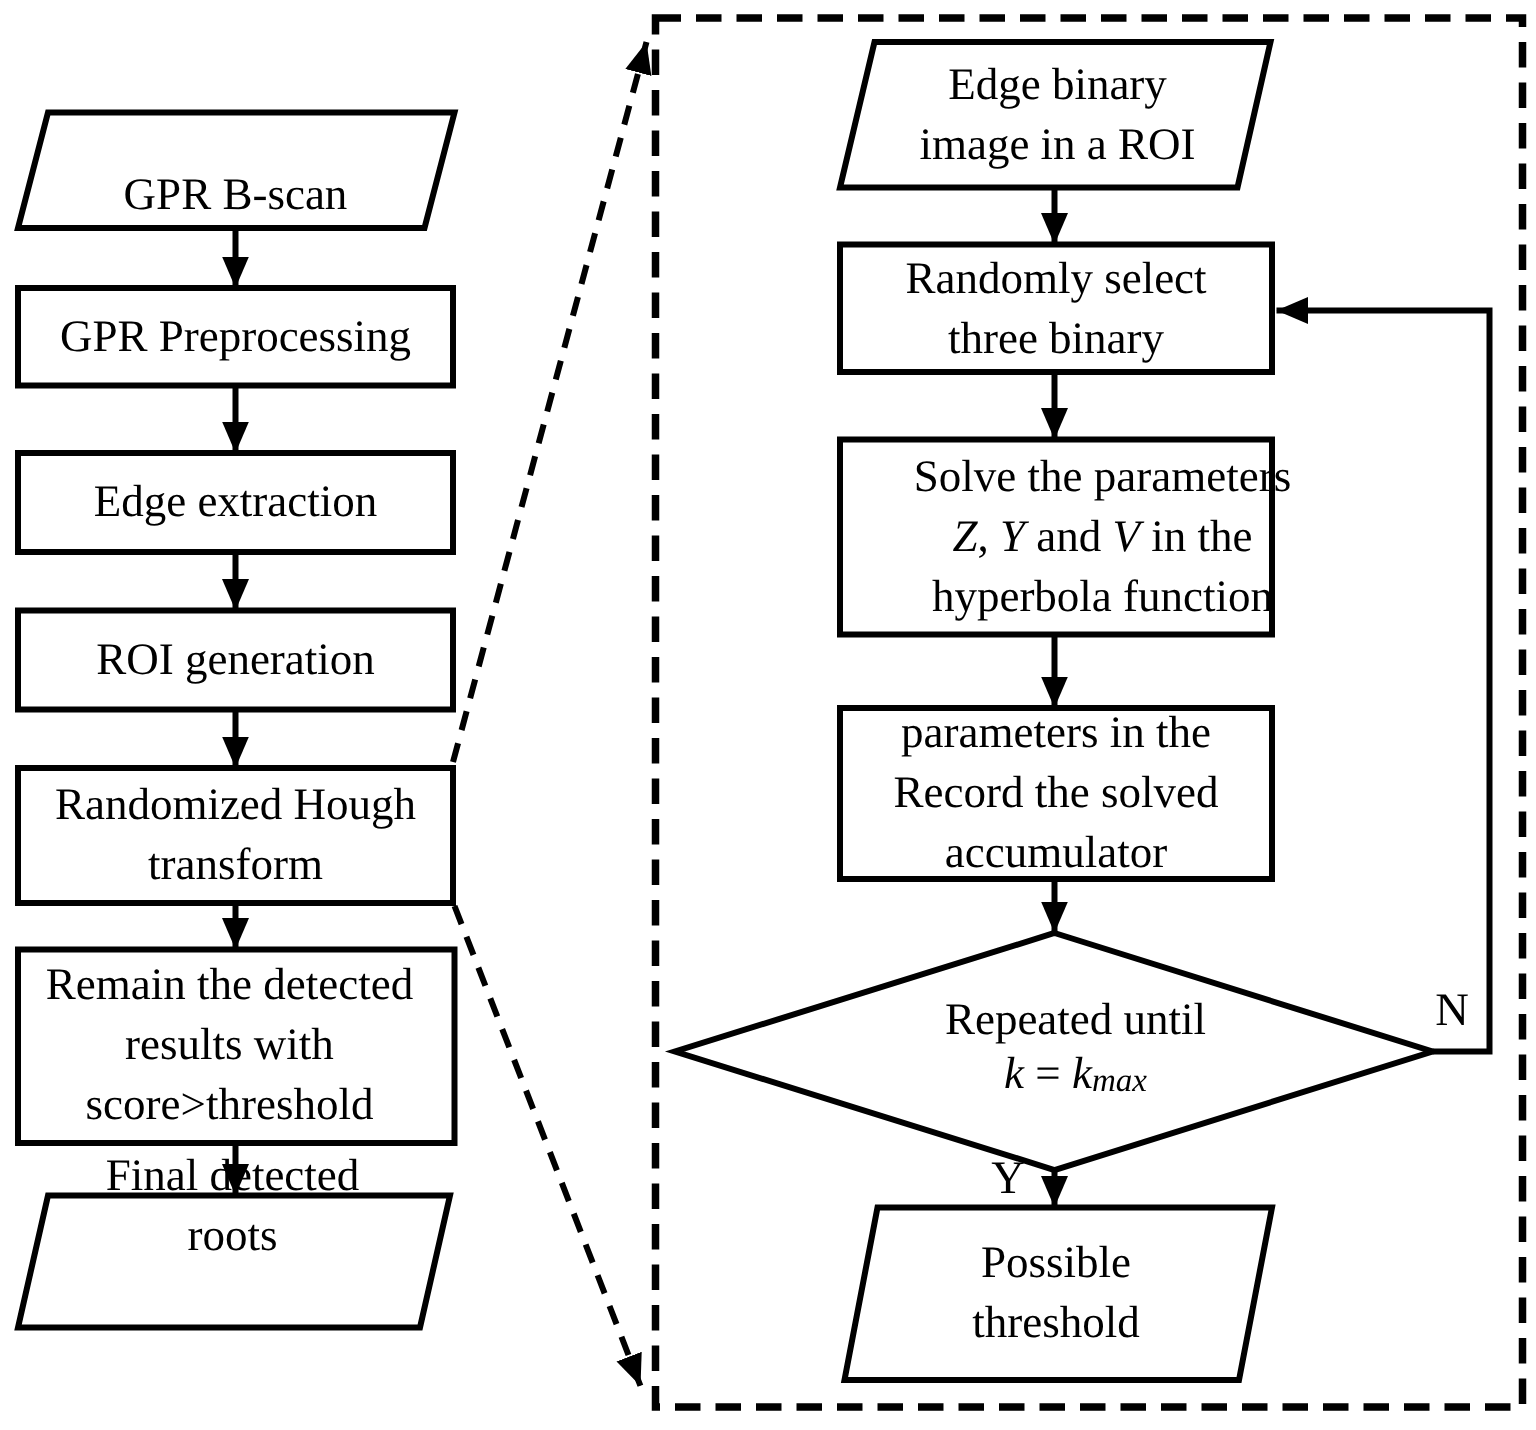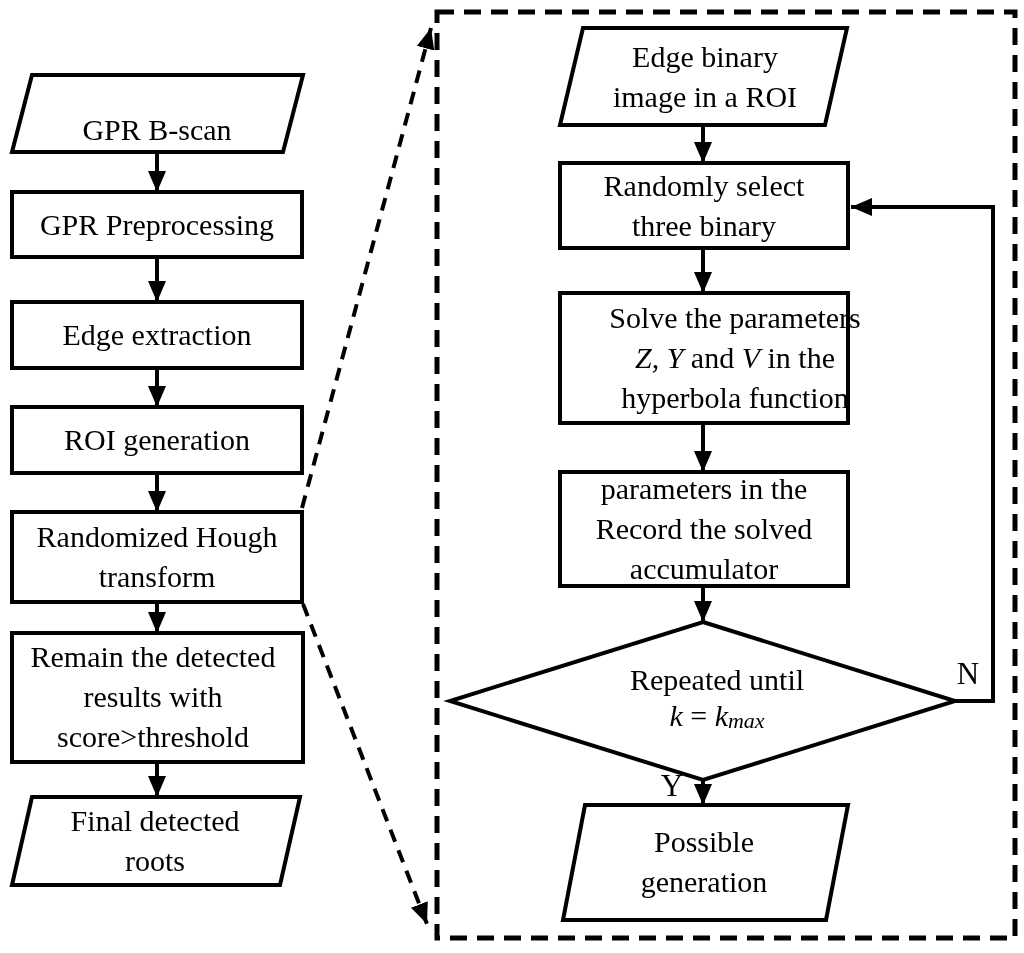--- a/index.html
+++ b/index.html
@@ -109,21 +109,21 @@
   </div>
   <div class="lbl" style="left:157px; top:557px;">
     <span class="ln">Randomized Hough</span>
     <span class="ln">transform</span>
   </div>
   <div class="lbl" style="left:153px; top:697px;">
     <span class="ln">Remain the detected</span>
     <span class="ln">results with</span>
     <span class="ln">score&gt;threshold</span>
   </div>
-  <div class="lbl" style="left:155px; top:841px;">
+  <div class="lbl" style="left:155px; top:804px;">
     <span class="ln">Final detected</span>
     <span class="ln">roots</span>
   </div>
 
   <div class="lbl" style="left:705px; top:77px;">
     <span class="ln">Edge binary</span>
     <span class="ln">image in a ROI</span>
   </div>
   <div class="lbl" style="left:704px; top:206px;">
     <span class="ln">Randomly select</span>
@@ -138,19 +138,19 @@
     <span class="ln">parameters in the</span>
     <span class="ln">Record the solved</span>
     <span class="ln">accumulator</span>
   </div>
   <div class="lbl decision-lbl" style="left:689px; top:700px;margin-left:28px;">
     <span class="ln">Repeated until</span>
     <span class="ln"><span class="seg it">k</span><span class="seg"> = </span><span class="seg it">k</span><span class="seg sub">max</span></span>
   </div>
   <div class="lbl" style="left:704px; top:862px;">
     <span class="ln">Possible</span>
-    <span class="ln">generation</span>
+    <span class="ln">threshold</span>
   </div>
 
   <div class="branch-lbl" style="left:672px; top:785px;">Y</div>
   <div class="branch-lbl" style="left:968px; top:673px;">N</div>
 
 </div>
 
 </body></html>

